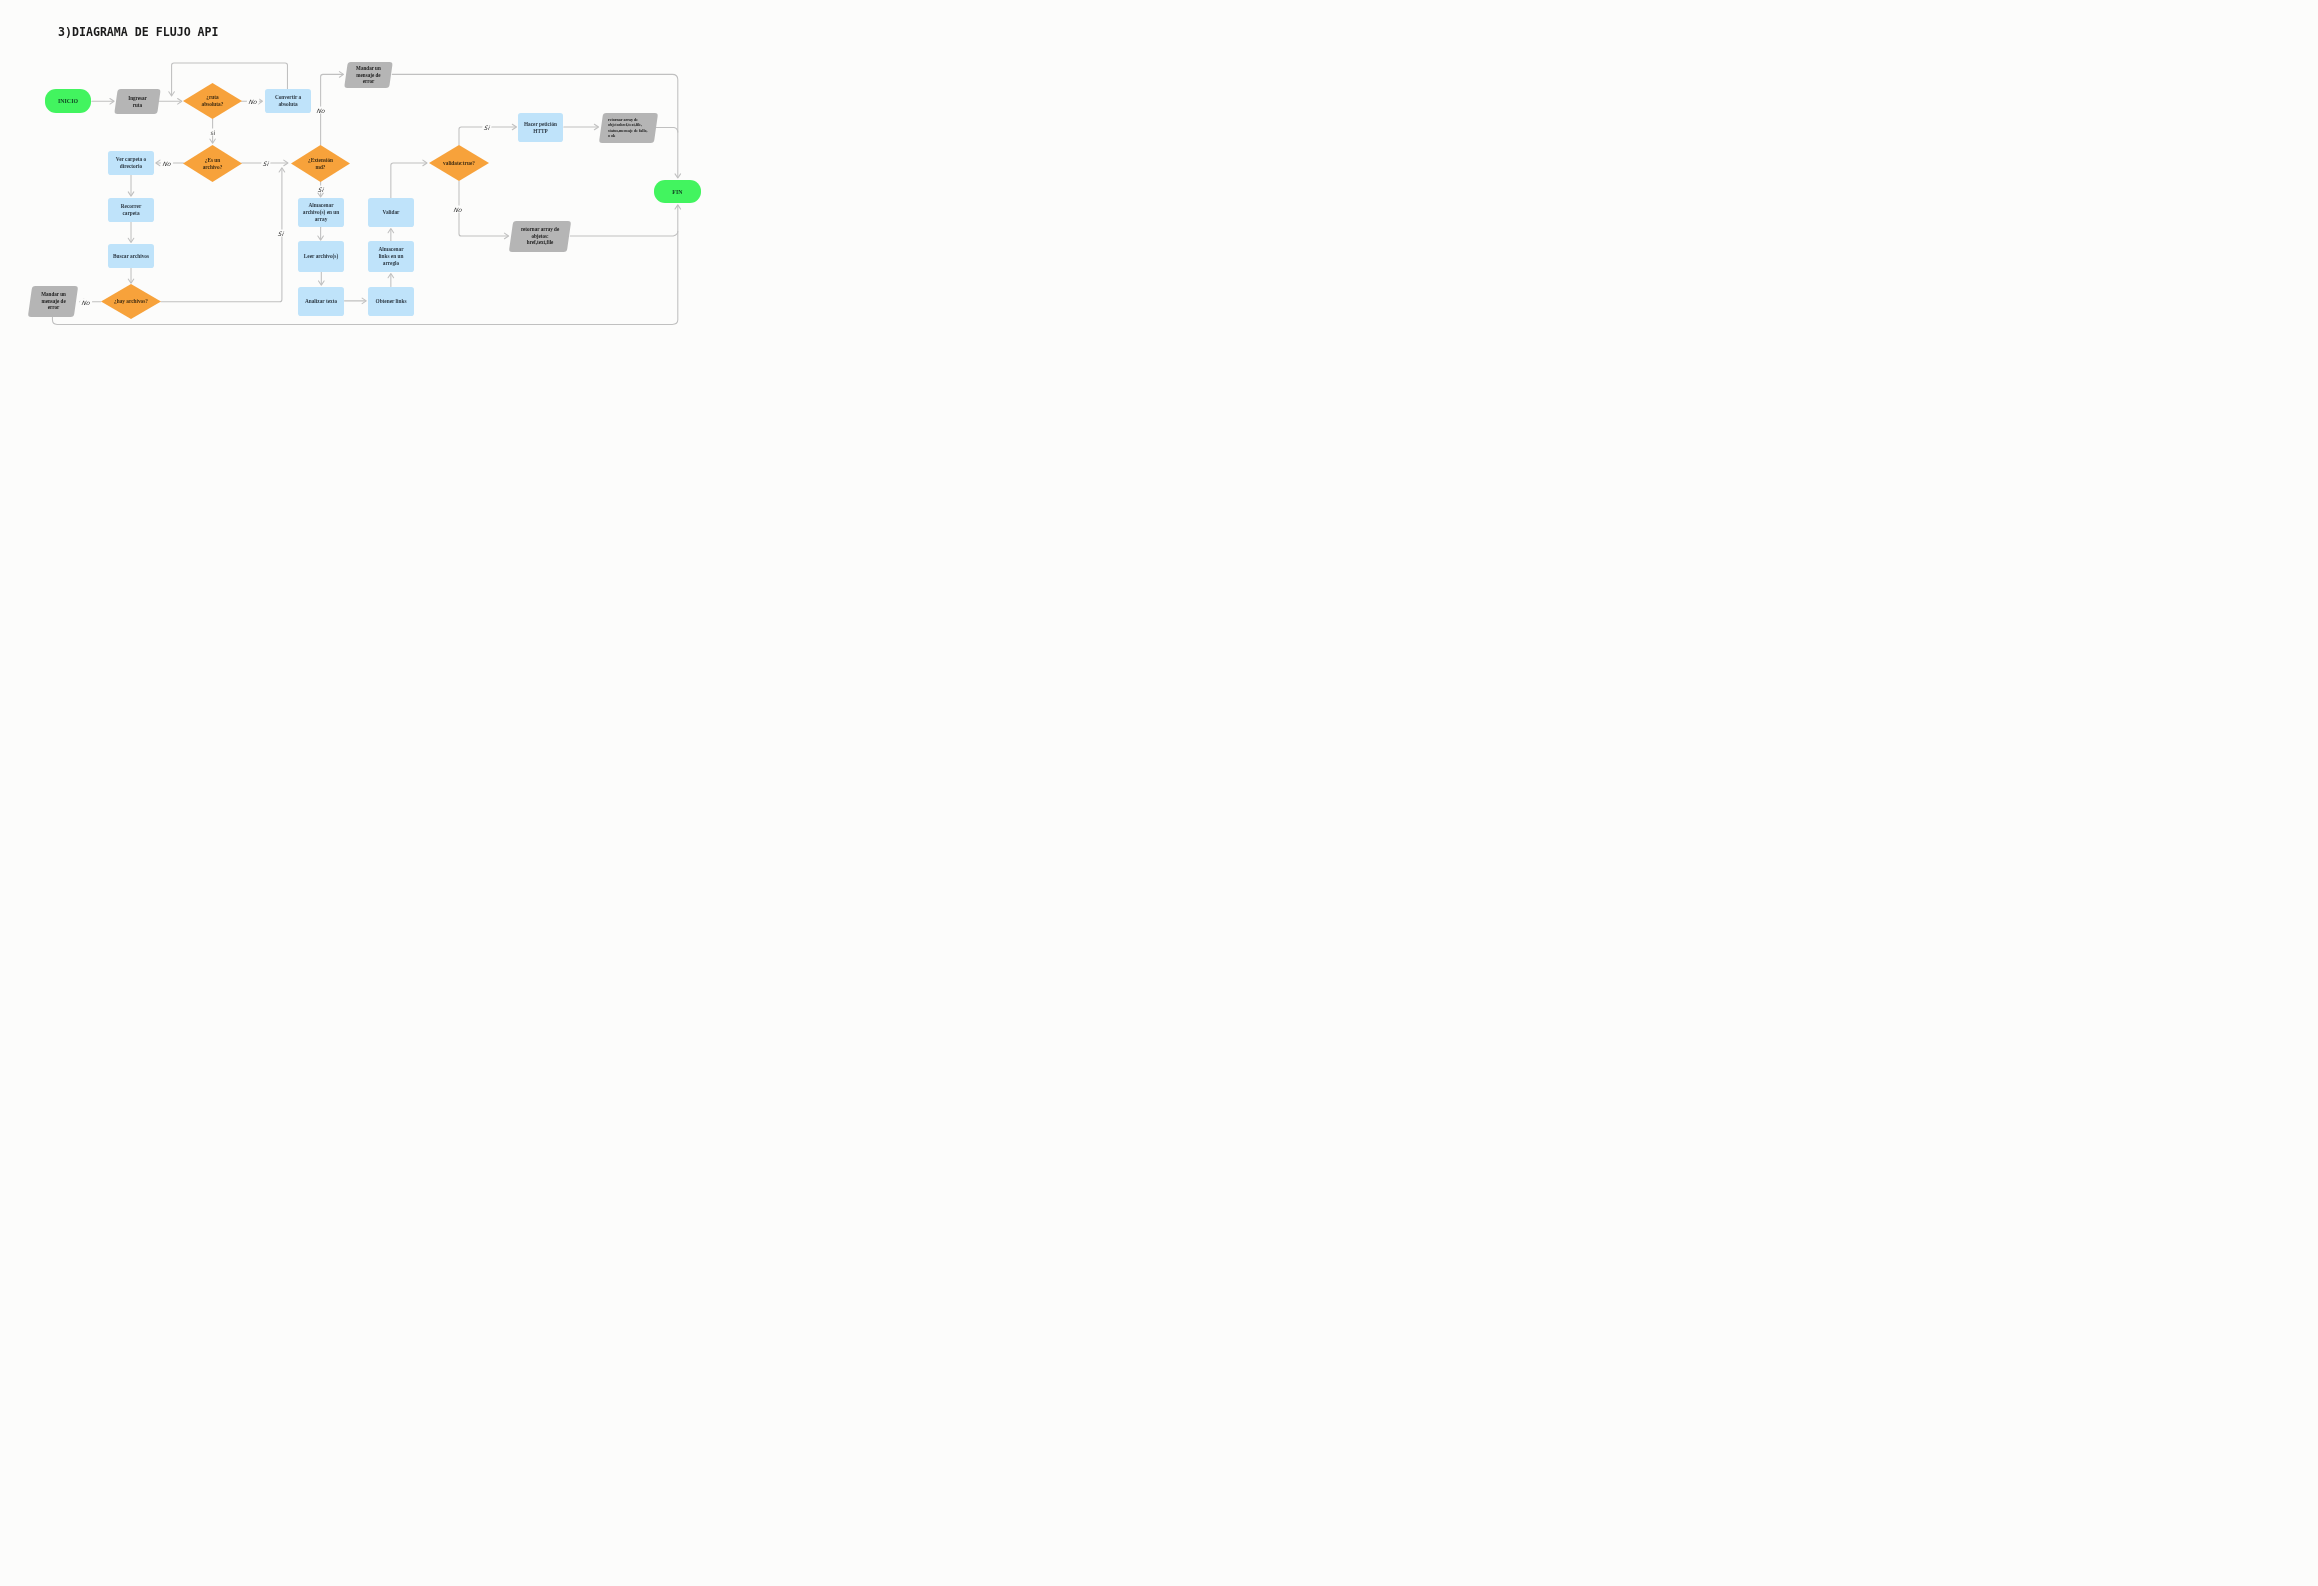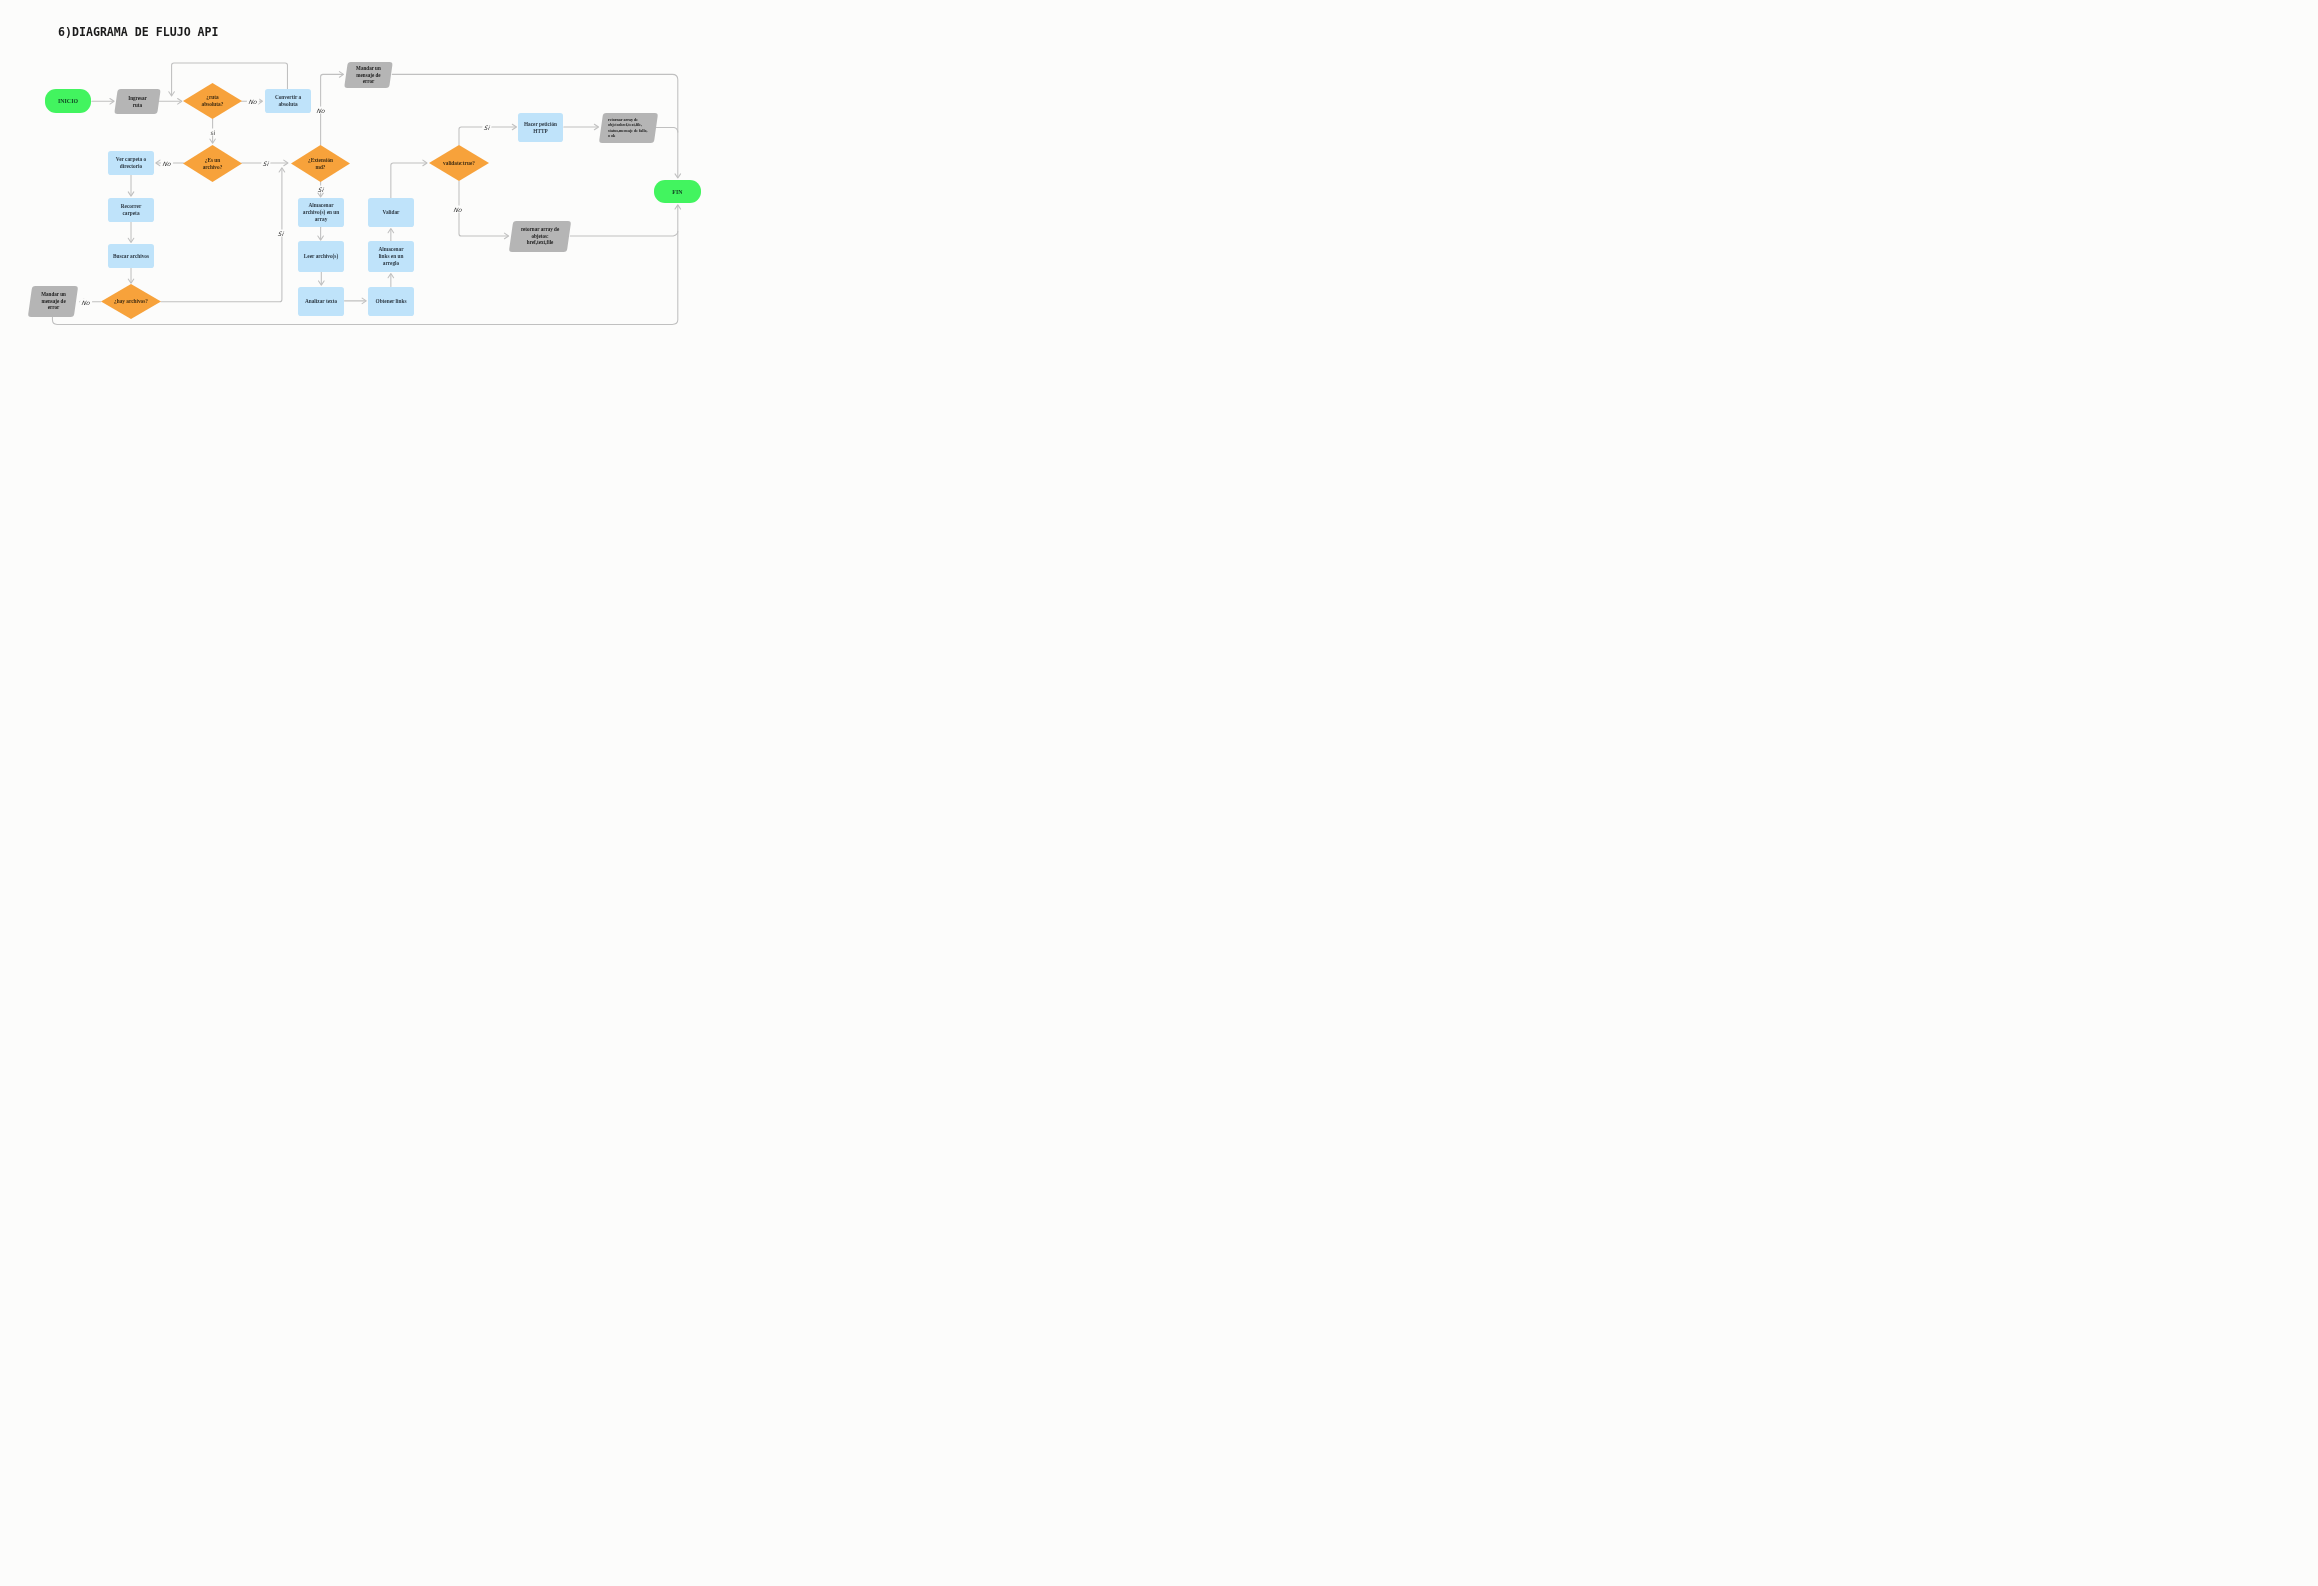--- a/index.html
+++ b/index.html
@@ -25,21 +25,21 @@
   .hand{font-family:"DejaVu Sans",sans-serif;font-style:italic;font-size:6px;color:#2d2d2d;
         transform:translate(-50%,-50%) skewX(-10deg);}
   .plain{font-family:"DejaVu Sans",sans-serif;font-size:6px;color:#3a3a3a;
          transform:translate(-50%,-50%);}
 </style>
 </head>
 <body>
 
 <div class="canvas">
 
-  <div class="title">6)DIAGRAMA DE FLUJO API</div>
+  <div class="title">3)DIAGRAMA DE FLUJO API</div>
 
   <svg class="wires" width="727" height="350" viewBox="0 0 1568 755" stroke="#c0c0c0" stroke-width="2.3" fill="none" stroke-linecap="round" stroke-linejoin="round">
     <path d="M198 218.5 H244"></path>
       <path d="M237 212.5 L246 218.5 L237 224.5"></path>
     <path d="M340 218.5 H388"></path>
       <path d="M383 212.5 L392 218.5 L383 224.5"></path>
     <path d="M620 192 V141 Q620 136 615 136 H375 Q370 136 370 141 V205"></path>
       <path d="M364 198 L370 207 L376 198"></path>
     <path d="M521 218.5 H564"></path>
       <path d="M557 212.5 L566 218.5 L557 224.5"></path>

